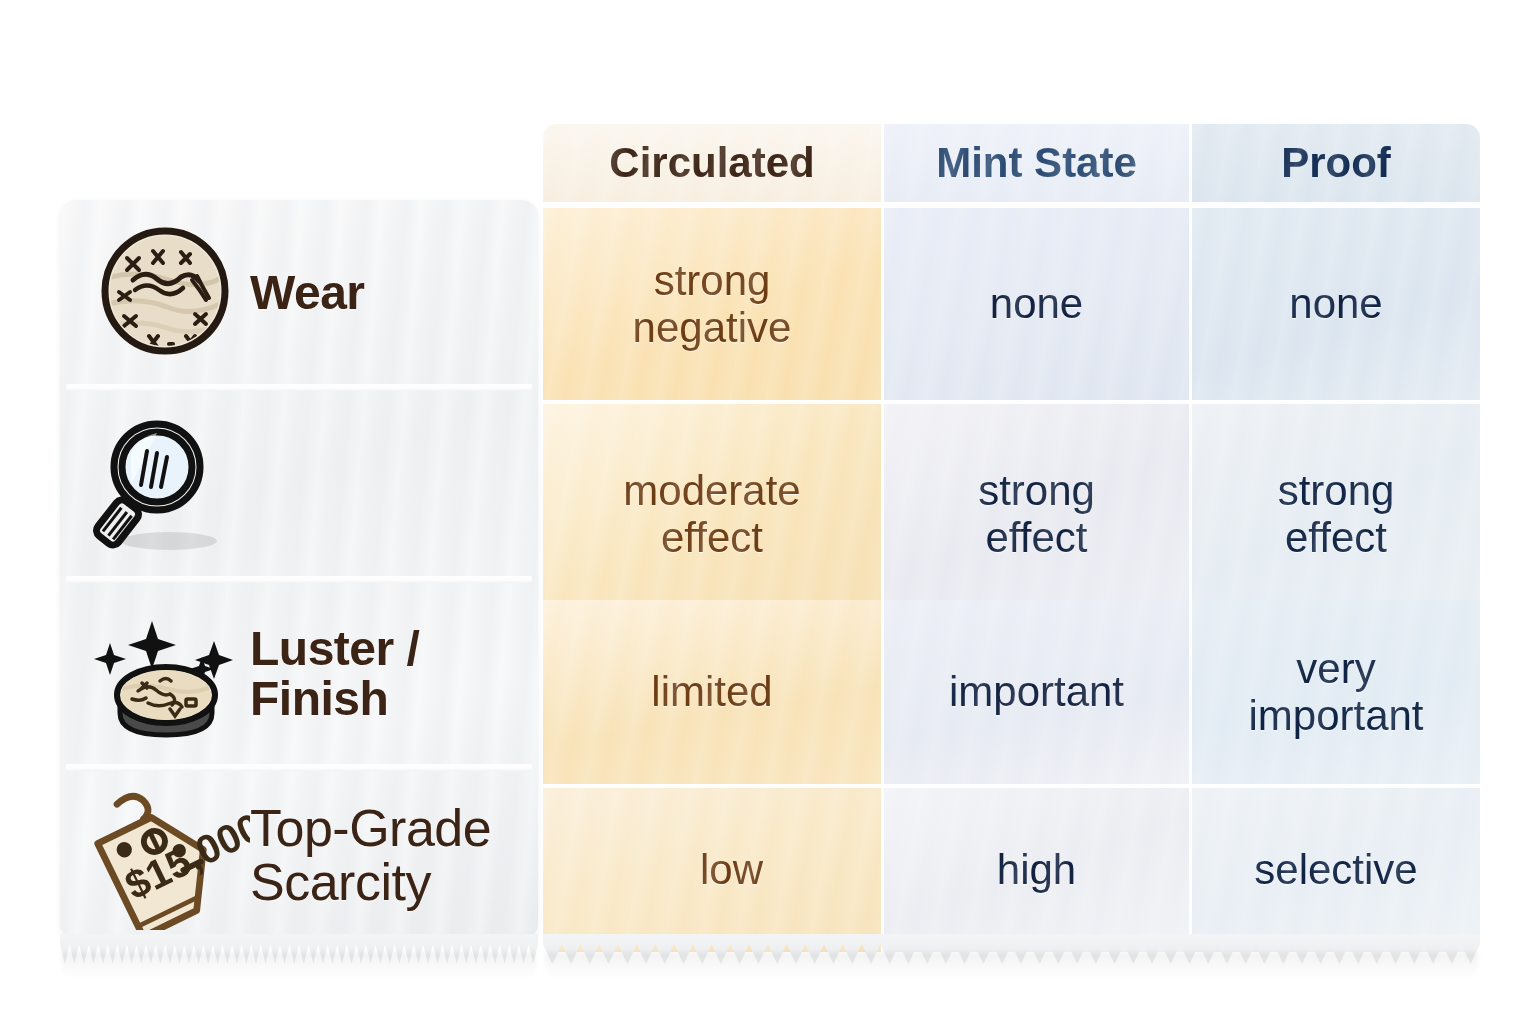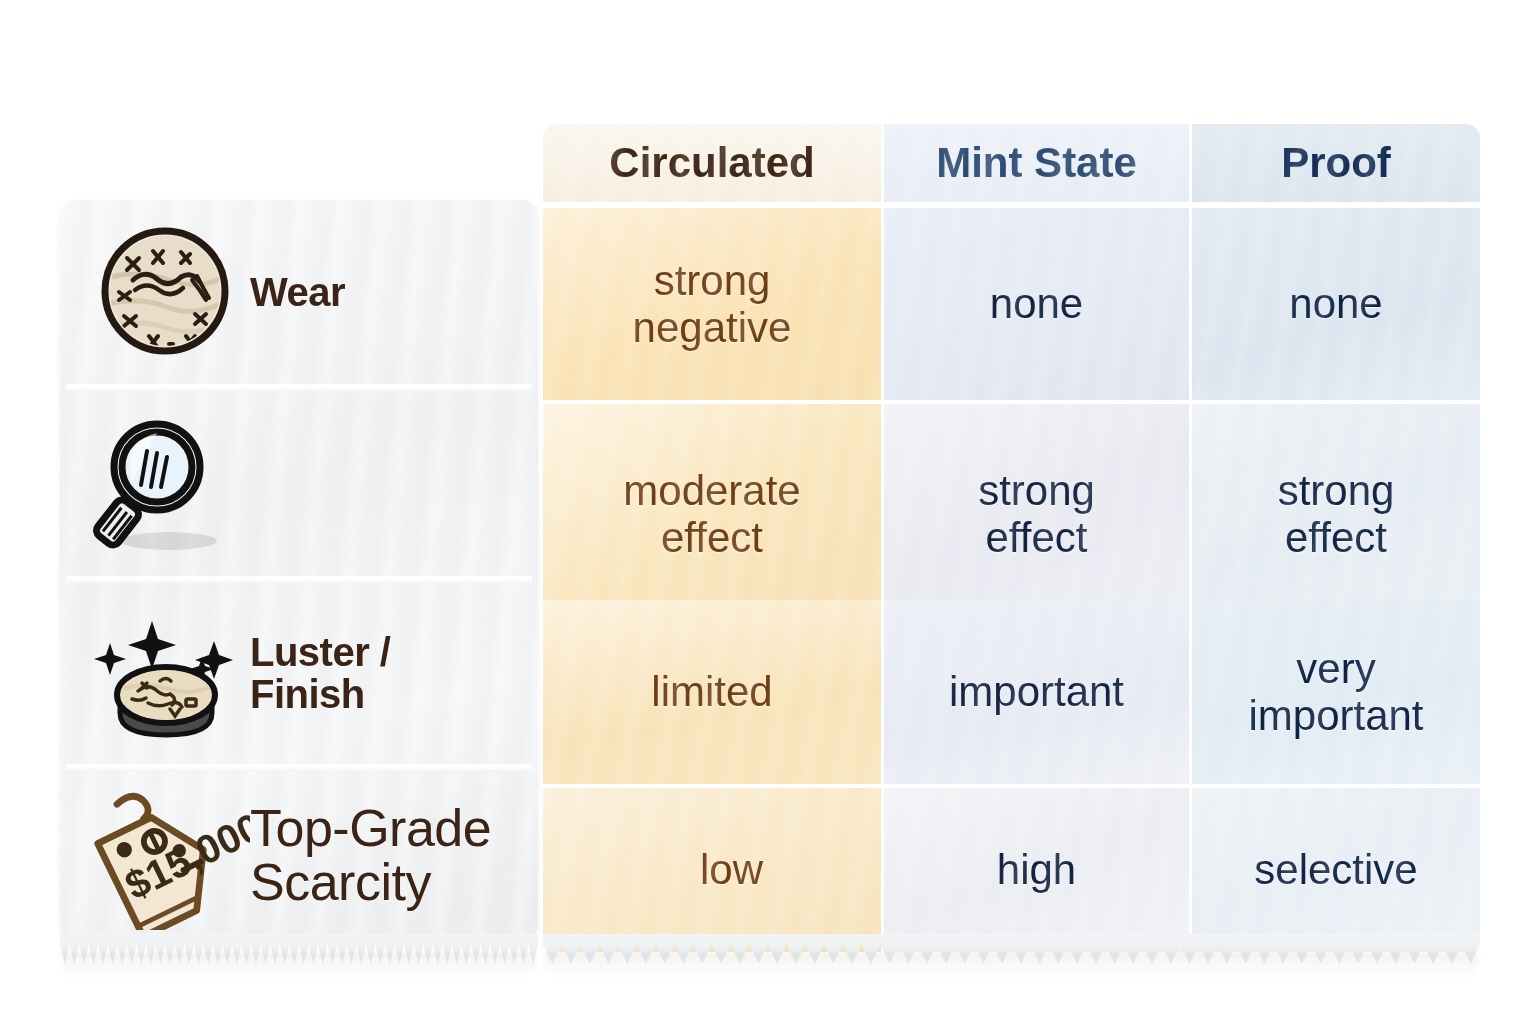--- a/index.html
+++ b/index.html
@@ -47,21 +47,21 @@
   .row-sep.s0{top:184px;}
   .row-sep.s1{top:376px;}
   .row-sep.s2{top:564px;}
 
   .row-icon{
     width:168px;flex:0 0 168px;height:160px;
     position:relative;display:flex;align-items:center;justify-content:center;
   }
   .row-icon svg{display:block;}
   .row-label-text{
-    font-size:40px;font-weight:bold;color:#3b2415;
+    font-size:48px;font-weight:bold;color:#3b2415;
     line-height:1.04;letter-spacing:-0.5px;
     white-space:pre-line;
     text-shadow:0 1px 1px rgba(255,255,255,.8);
   }
   .label-row.r3 .row-label-text{font-weight:normal;font-size:52px;color:#3b2415;}
 
   
   #grade-table{position:absolute;left:543px;top:124px;width:937px;height:828px;}
 
   .col{position:absolute;top:0;}

